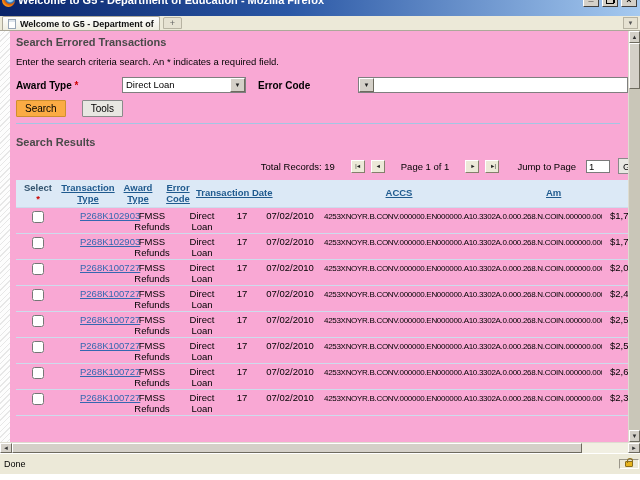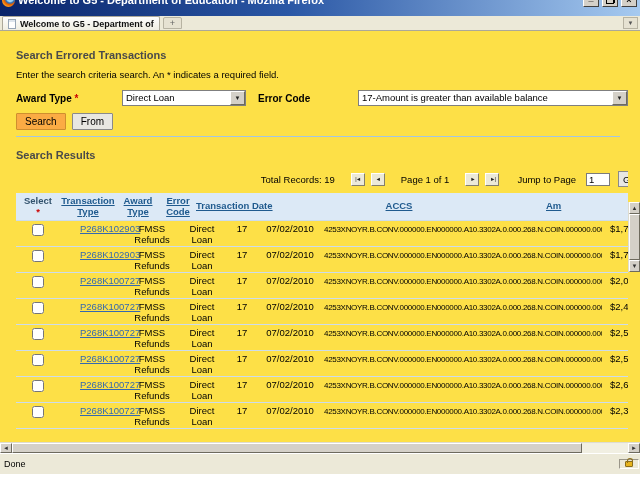--- a/index.html
+++ b/index.html
@@ -33,21 +33,21 @@
     background: linear-gradient(#fefefe, #f0eee2); border: 1px solid #aca899; border-bottom: none; border-radius: 2px 2px 0 0; }
   .page-icon { width: 8px; height: 10px; flex: none; background: #fff; border: 1px solid #98a6b6;
     box-shadow: inset 0 2px 0 rgba(160,180,200,.35); }
   .tab-title { font-size: 9px; font-weight: bold; white-space: nowrap; overflow: hidden; color: #111; }
   .newtab-btn { width: 19px; height: 12px; margin: 0 0 1px 3px; background: #e6e2d2; border: 1px solid #b7b3a2; border-radius: 2px 2px 0 0;
     font-size: 9px; color: #666; display: flex; align-items: center; justify-content: center; line-height: 1; }
   .tablist-btn { margin-left: auto; width: 15px; height: 12px; margin-bottom: 1px; background: #e6e2d2; border: 1px solid #b7b3a2;
     font-size: 6px; color: #555; display: flex; align-items: center; justify-content: center; }
 
   
-  .content-row { height: 411px; flex: none; display: flex; background: #fde047; align-items: center; }
+  .content-row { height: 411px; flex: none; display: flex; background: #f9a8d4; }
   .hatch { width: 10px; flex: none;
     background: repeating-linear-gradient(135deg, #fdfdfd 0 3px, #e7e7e7 3px 4px); }
   .main { flex: 1; overflow: hidden; padding-left: 6px; position: relative; }
 
   .page-heading { font-size: 11px; font-weight: bold; color: #4a4a4a; margin-top: 5px; }
   .instructions { font-size: 9.5px; color: #000; margin-top: 8px; }
 
   .form-row { display: flex; align-items: center; font-size: 10px; }
   .form-row.r1 { margin-top: 10px; }
   .form-row.r2 { margin-top: 9px; }
@@ -63,21 +63,21 @@
   .sel-text { flex: 1; font-size: 9.5px; padding: 1px 3px 0; white-space: nowrap; overflow: hidden; }
   .sel-btn { width: 15px; flex: none; background: #d4d0c8; border: 1px solid; border-color: #fff #6d6a5e #6d6a5e #fff;
     display: flex; align-items: center; justify-content: center; font-size: 6px; color: #222; }
 
   .txt { width: 78px; height: 15px; border: 1px solid #7b7b7b; font-size: 9.5px; font-family: "Liberation Sans", sans-serif; padding: 0 2px; }
   .cal-btn { width: 14px; height: 14px; margin-left: 2px; background: #ece9d8; border: 1px solid #8b8b8b; position: relative; flex: none; }
   .cal-btn::before { content: ""; position: absolute; inset: 2px;
     background: repeating-linear-gradient(to right, #7a95b5 0 1px, transparent 1px 4px),
                 repeating-linear-gradient(to bottom, #7a95b5 0 1px, transparent 1px 4px), #fff; }
 
-  .btn-row { display: flex; gap: 6px; margin-top: 7px; }
+  .btn-row { display: flex; gap: 16px; margin-top: 7px; }
   .btn { font-size: 10px; font-family: "Liberation Sans", sans-serif; height: 17px; padding: 0 8px;
     border: 1px solid #8a8a8a; background: #e8e7e2; border-radius: 1px; color: #000; }
   .btn-search { background: var(--accent-orange); border-color: #cf8f2e; }
 
   .sep { border: none; border-top: 1px solid #a3c6e3; margin-top: 6px; width: calc(100% - 8px); }
 
   .results-heading { font-size: 11px; font-weight: bold; color: #4a4a4a; margin-top: 12px; }
 
   .pager { display: flex; align-items: center; justify-content: flex-end; margin-top: 10px; font-size: 9.5px; color: #000; }
   .pg-btn { width: 14px; height: 13px; background: var(--chrome-beige); border: 1px solid; border-color: #fff #847f6c #847f6c #fff;
@@ -172,29 +172,28 @@
       <div class="form-row r1">
         <span class="flabel col1"><span>Award Type</span> <span class="req">*</span></span>
         <span class="col2">
           <span class="sel w1">
             <span class="sel-text">Direct Loan</span>
             <span class="sel-btn">▼</span>
           </span>
         </span>
         <span class="flabel col3">Error Code</span>
         <span class="sel w2">
-          <span class="sel-text">17-Amount is greater than available balance</span>
           <span class="sel-btn">▼</span>
         </span>
       </div>
 
 
       <div class="btn-row">
         <button class="btn btn-search">Search</button>
-        <button class="btn">From</button>
+        <button class="btn">Tools</button>
       </div>
 
       <hr class="sep">
 
       <div class="results-heading">Search Results</div>
 
       <div class="pager">
         <span>Total Records: 19</span>
         <span class="pg-btn pg-gap">|◄</span>
         <span class="pg-btn">◄</span>

